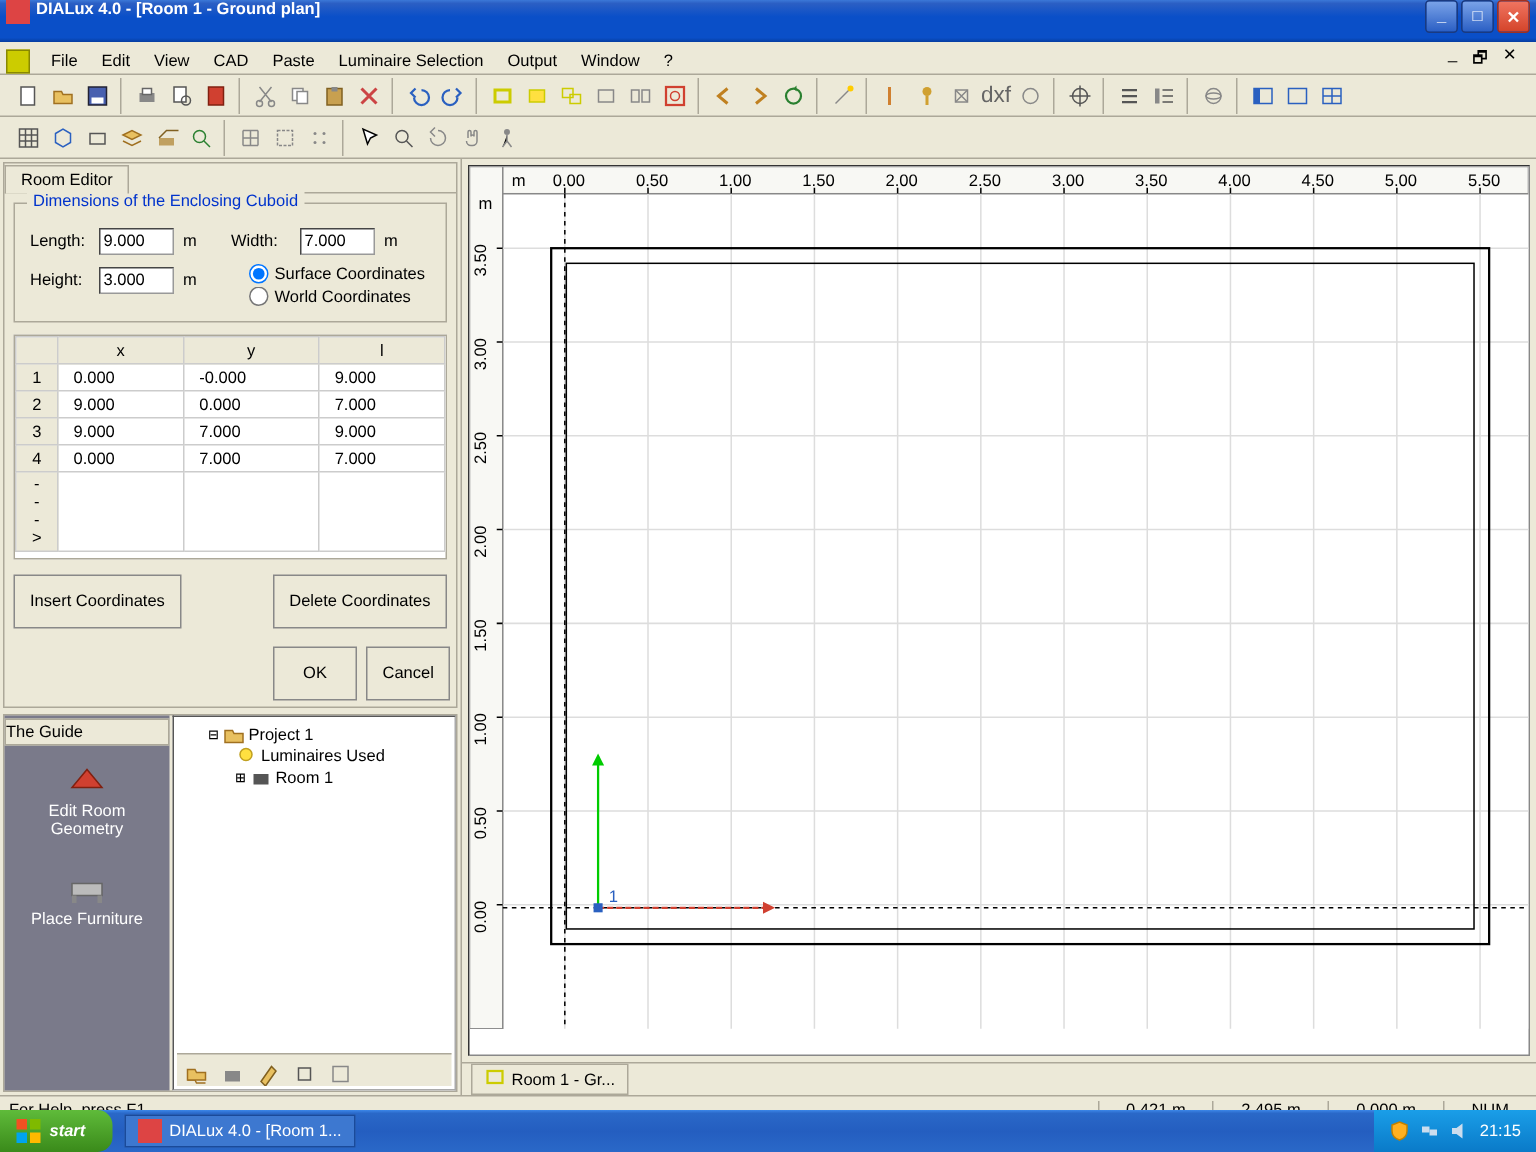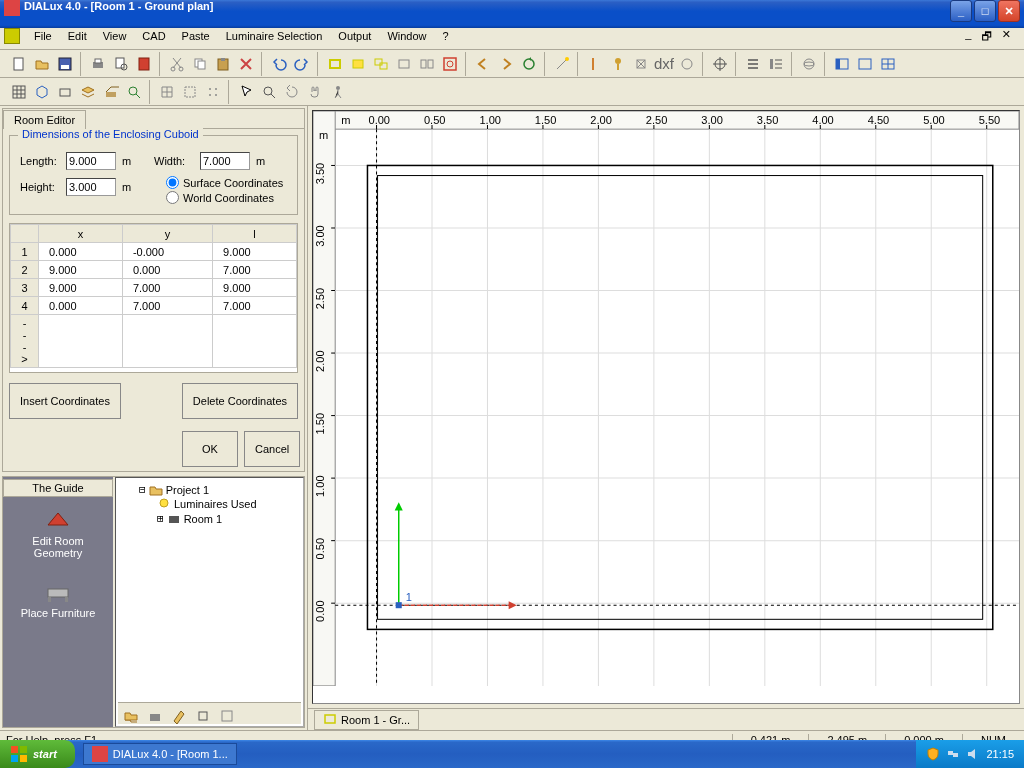--- a/index.html
+++ b/index.html
@@ -9,21 +9,21 @@
 .titlebar { height: 28px; background: linear-gradient(to bottom, #3b78d8 0%, #2b5fc4 8%, #0a4fc8 40%, #0a4fc8 90%, #063da0 100%); display: flex; align-items: flex-start; padding: 0 4px; color: white; font-size: 12px; font-weight: bold; }
 .titlebar .app-icon { width: 16px; height: 16px; background: #d44; margin-right: 4px; }
 .titlebar .title { flex: 1; }
 .titlebar .win-btns { display: flex; gap: 2px; }
 .titlebar .win-btn { width: 22px; height: 22px; border-radius: 3px; display: flex; align-items: center; justify-content: center; font-family: Arial; font-weight: bold; color: white; font-size: 11px; }
 .titlebar .min-btn { background: linear-gradient(to bottom,#7aa3e8,#2b5fc4); border: 1px solid #1a3a80;}
 .titlebar .max-btn { background: linear-gradient(to bottom,#7aa3e8,#2b5fc4); border: 1px solid #1a3a80;}
 .titlebar .close-btn { background: linear-gradient(to bottom,#f07460,#d4442a); border: 1px solid #9a2;border-color:#a03020;}
 
 
-.menubar { height: 22px; background: #ece9d8; display: flex; align-items: flex-start; padding: 0 4px; border-bottom: 1px solid #aca899; }
+.menubar { height: 22px; background: #ece9d8; display: flex; align-items: flex-end; padding: 0 4px; border-bottom: 1px solid #aca899; }
 .menubar .app-icon2 { width: 16px; height: 16px; background: #cc0; border: 1px solid #880; margin-right: 6px; }
 .menubar .menu-item { padding: 2px 8px; cursor: default; }
 .menubar .menu-right { margin-left: auto; display: flex; gap: 4px; padding-right: 6px; }
 .menubar .menu-right span { cursor: default; padding: 0 3px; font-size: 11px;}
 
 
 .toolbar-row { height: 28px; background: #ece9d8; display: flex; align-items: center; border-bottom: 1px solid #aca899; padding: 0 4px; gap: 2px; }
 .toolbar-group { display: flex; align-items: center; gap: 1px; padding: 0 4px; border-right: 1px solid #aca899; height: 24px; }
 .toolbar-group:last-child { border-right: none; }
 .tb-btn { width: 22px; height: 22px; display: flex; align-items: center; justify-content: center; cursor: default; border: 1px solid transparent;}
@@ -60,21 +60,21 @@
 .coord-table-wrap { border: 1px solid #aca899; background: white; height: 150px; overflow: hidden;}
 
 
 .btn-row { display: flex; justify-content: space-between; margin-top: 10px; }
 button.std { background: #ece9d8; border: 1px solid #888; padding: 2px 10px; height: 36px; font-size:11px; cursor: default;}
 .okcancel { display: flex; gap: 6px; justify-content: flex-end; margin-top: 6px; padding-right: 4px; padding-bottom: 4px;}
 
 
 .lower-left { flex: 1; display: flex; gap: 2px; border: 1px solid #aca899; margin: 2px; }
 .guide-panel { width: 110px; background: #7a7a8a; color: white; display: flex; flex-direction: column; align-items: center; padding-top: 2px;}
-.guide-panel .guide-title { background: #ece9d8; color: #000; width: 100%; text-align: center; padding: 2px 0; border: 1px solid #aca899; }
+.guide-panel .guide-title { background: #ece9d8; color: #000; width: 100%; text-align: left; padding: 2px 0; border: 1px solid #aca899; }
 .guide-item { text-align: center; padding: 10px 4px; font-size: 10px; width: 100%;}
 .guide-item .gicon { width: 32px; height: 24px; margin: 0 auto 4px; }
 .tree-panel { flex: 1; background: white; border: 1px inset #aaa; padding: 4px; position: relative;}
 .tree-panel ul { list-style: none; padding-left: 16px; }
 .tree-panel li { padding: 1px 0; display: flex; align-items: center; gap: 3px;}
 .tree-panel li::before { content: ""; }
 .tree-icon { width: 14px; height: 12px; display: inline-block; }
 .tree-toolbar { position: absolute; bottom: 2px; left: 2px; right: 2px; height: 22px; background: #ece9d8; border-top: 1px solid #aca899; display: flex; gap: 2px; padding: 2px;}
 
 

